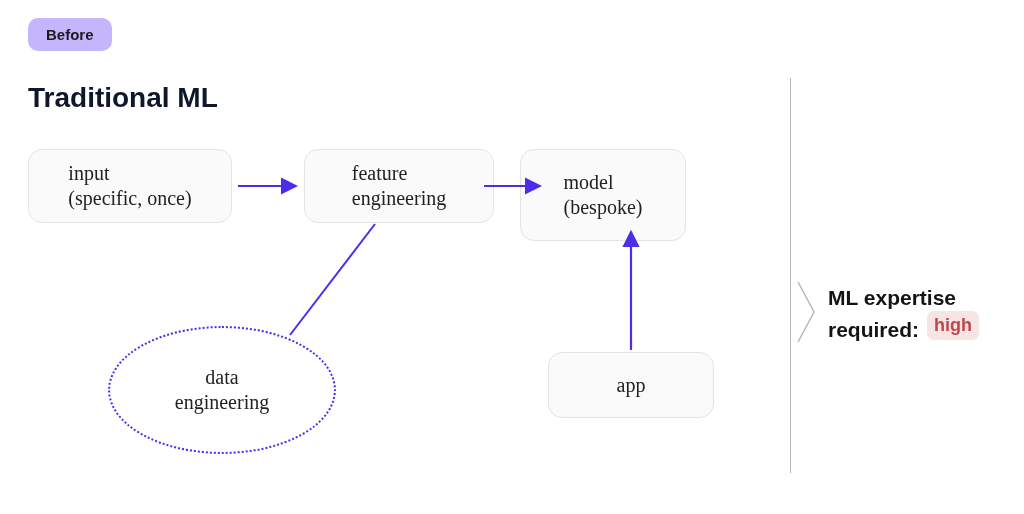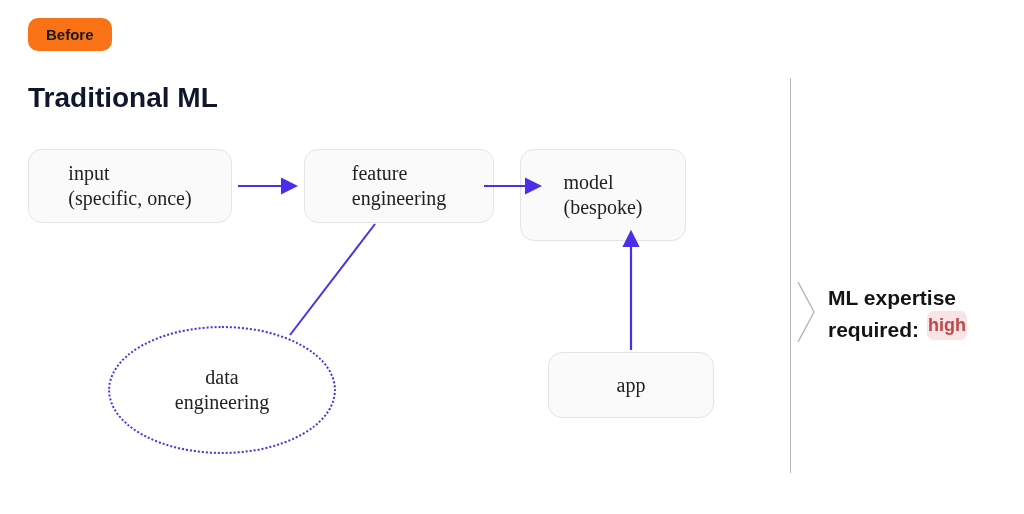--- a/index.html
+++ b/index.html
@@ -12,21 +12,21 @@
       height: 514px;
       background: #ffffff;
       font-family: -apple-system, BlinkMacSystemFont, "Segoe UI", Arial, sans-serif;
       position: relative;
       overflow: hidden;
     }
     .badge {
       position: absolute;
       top: 18px;
       left: 28px;
-      background: #f97316;
+      background: #c4b5fd;
       color: #1a1a1a;
       font-size: 15px;
       font-weight: 700;
       padding: 8px 18px;
       border-radius: 10px;
     }
     .title {
       position: absolute;
       top: 82px;
       left: 28px;
@@ -75,21 +75,21 @@
       font-weight: 700;
       color: #141414;
       line-height: 1.5;
     }
     .summary-value {
       position: absolute;
       font-size: 18px;
       font-weight: 600;
       color: #c04848;
       background: #f7e4e4;
-      padding: 4px 1px;
+      padding: 4px 7px;
       border-radius: 7px;
     }
     .brace {
       position: absolute;
     }
     svg.connectors {
       position: absolute;
       top: 0;
       left: 0;
       width: 1024px;

